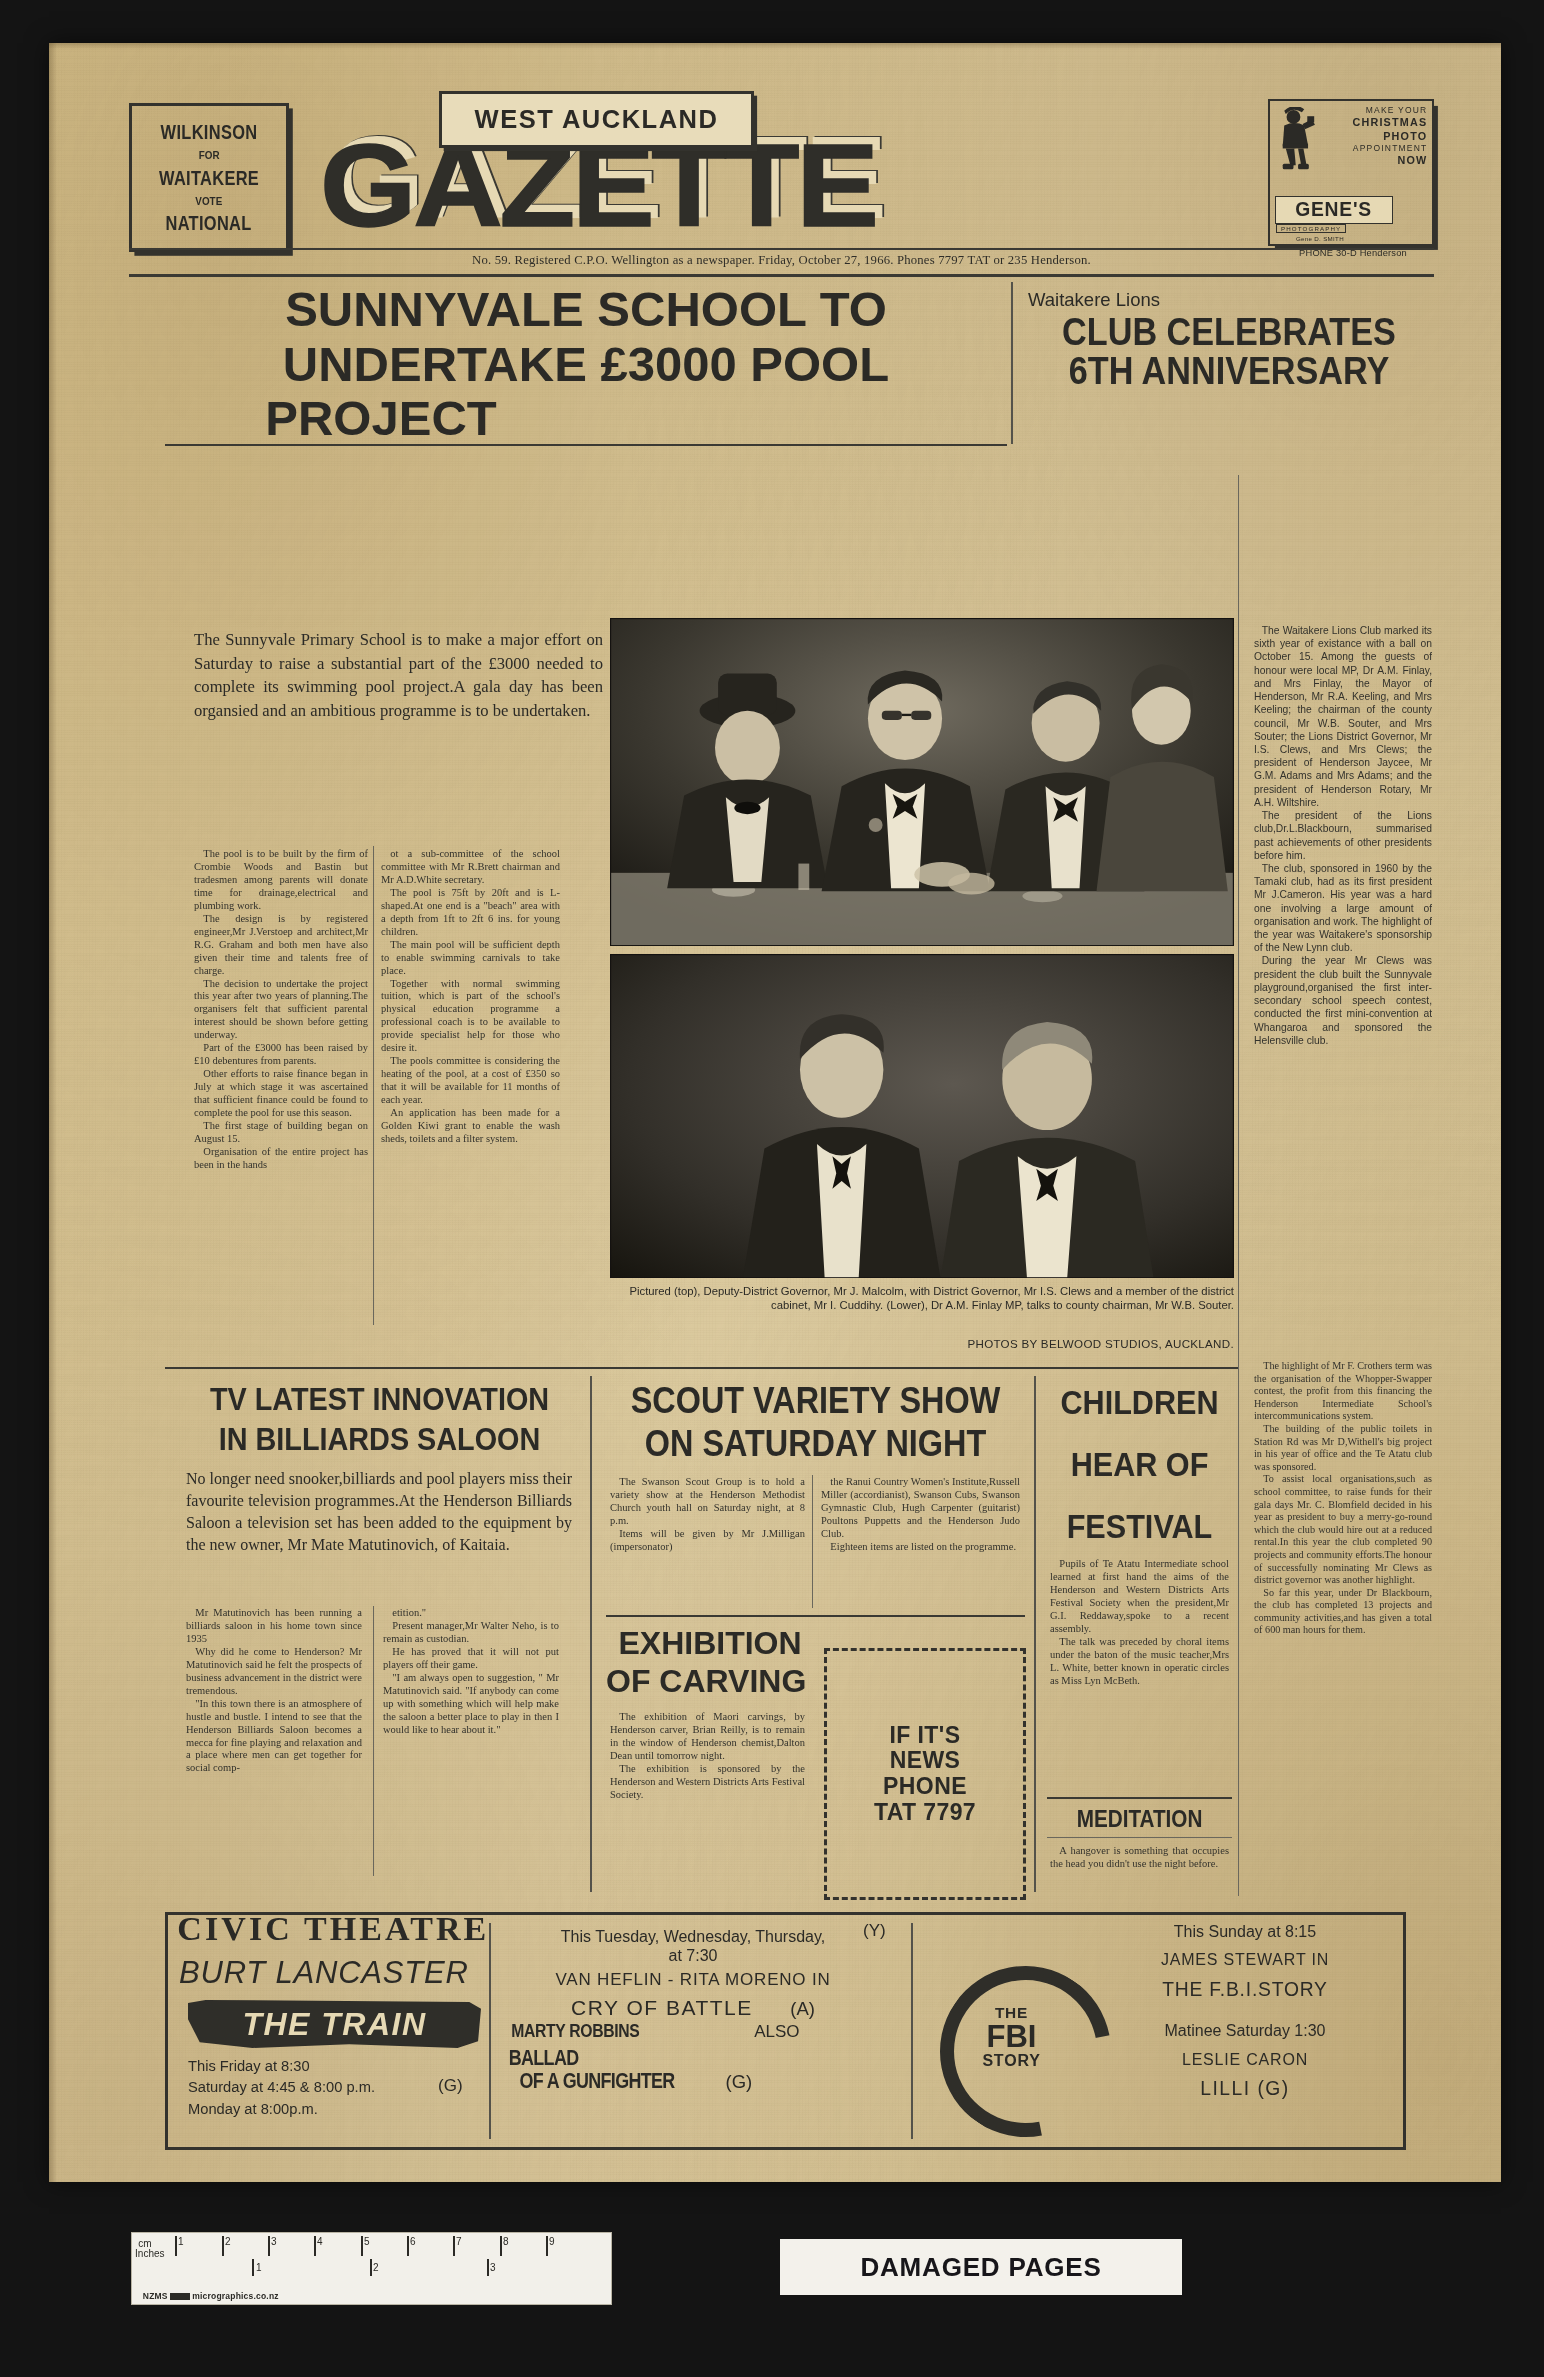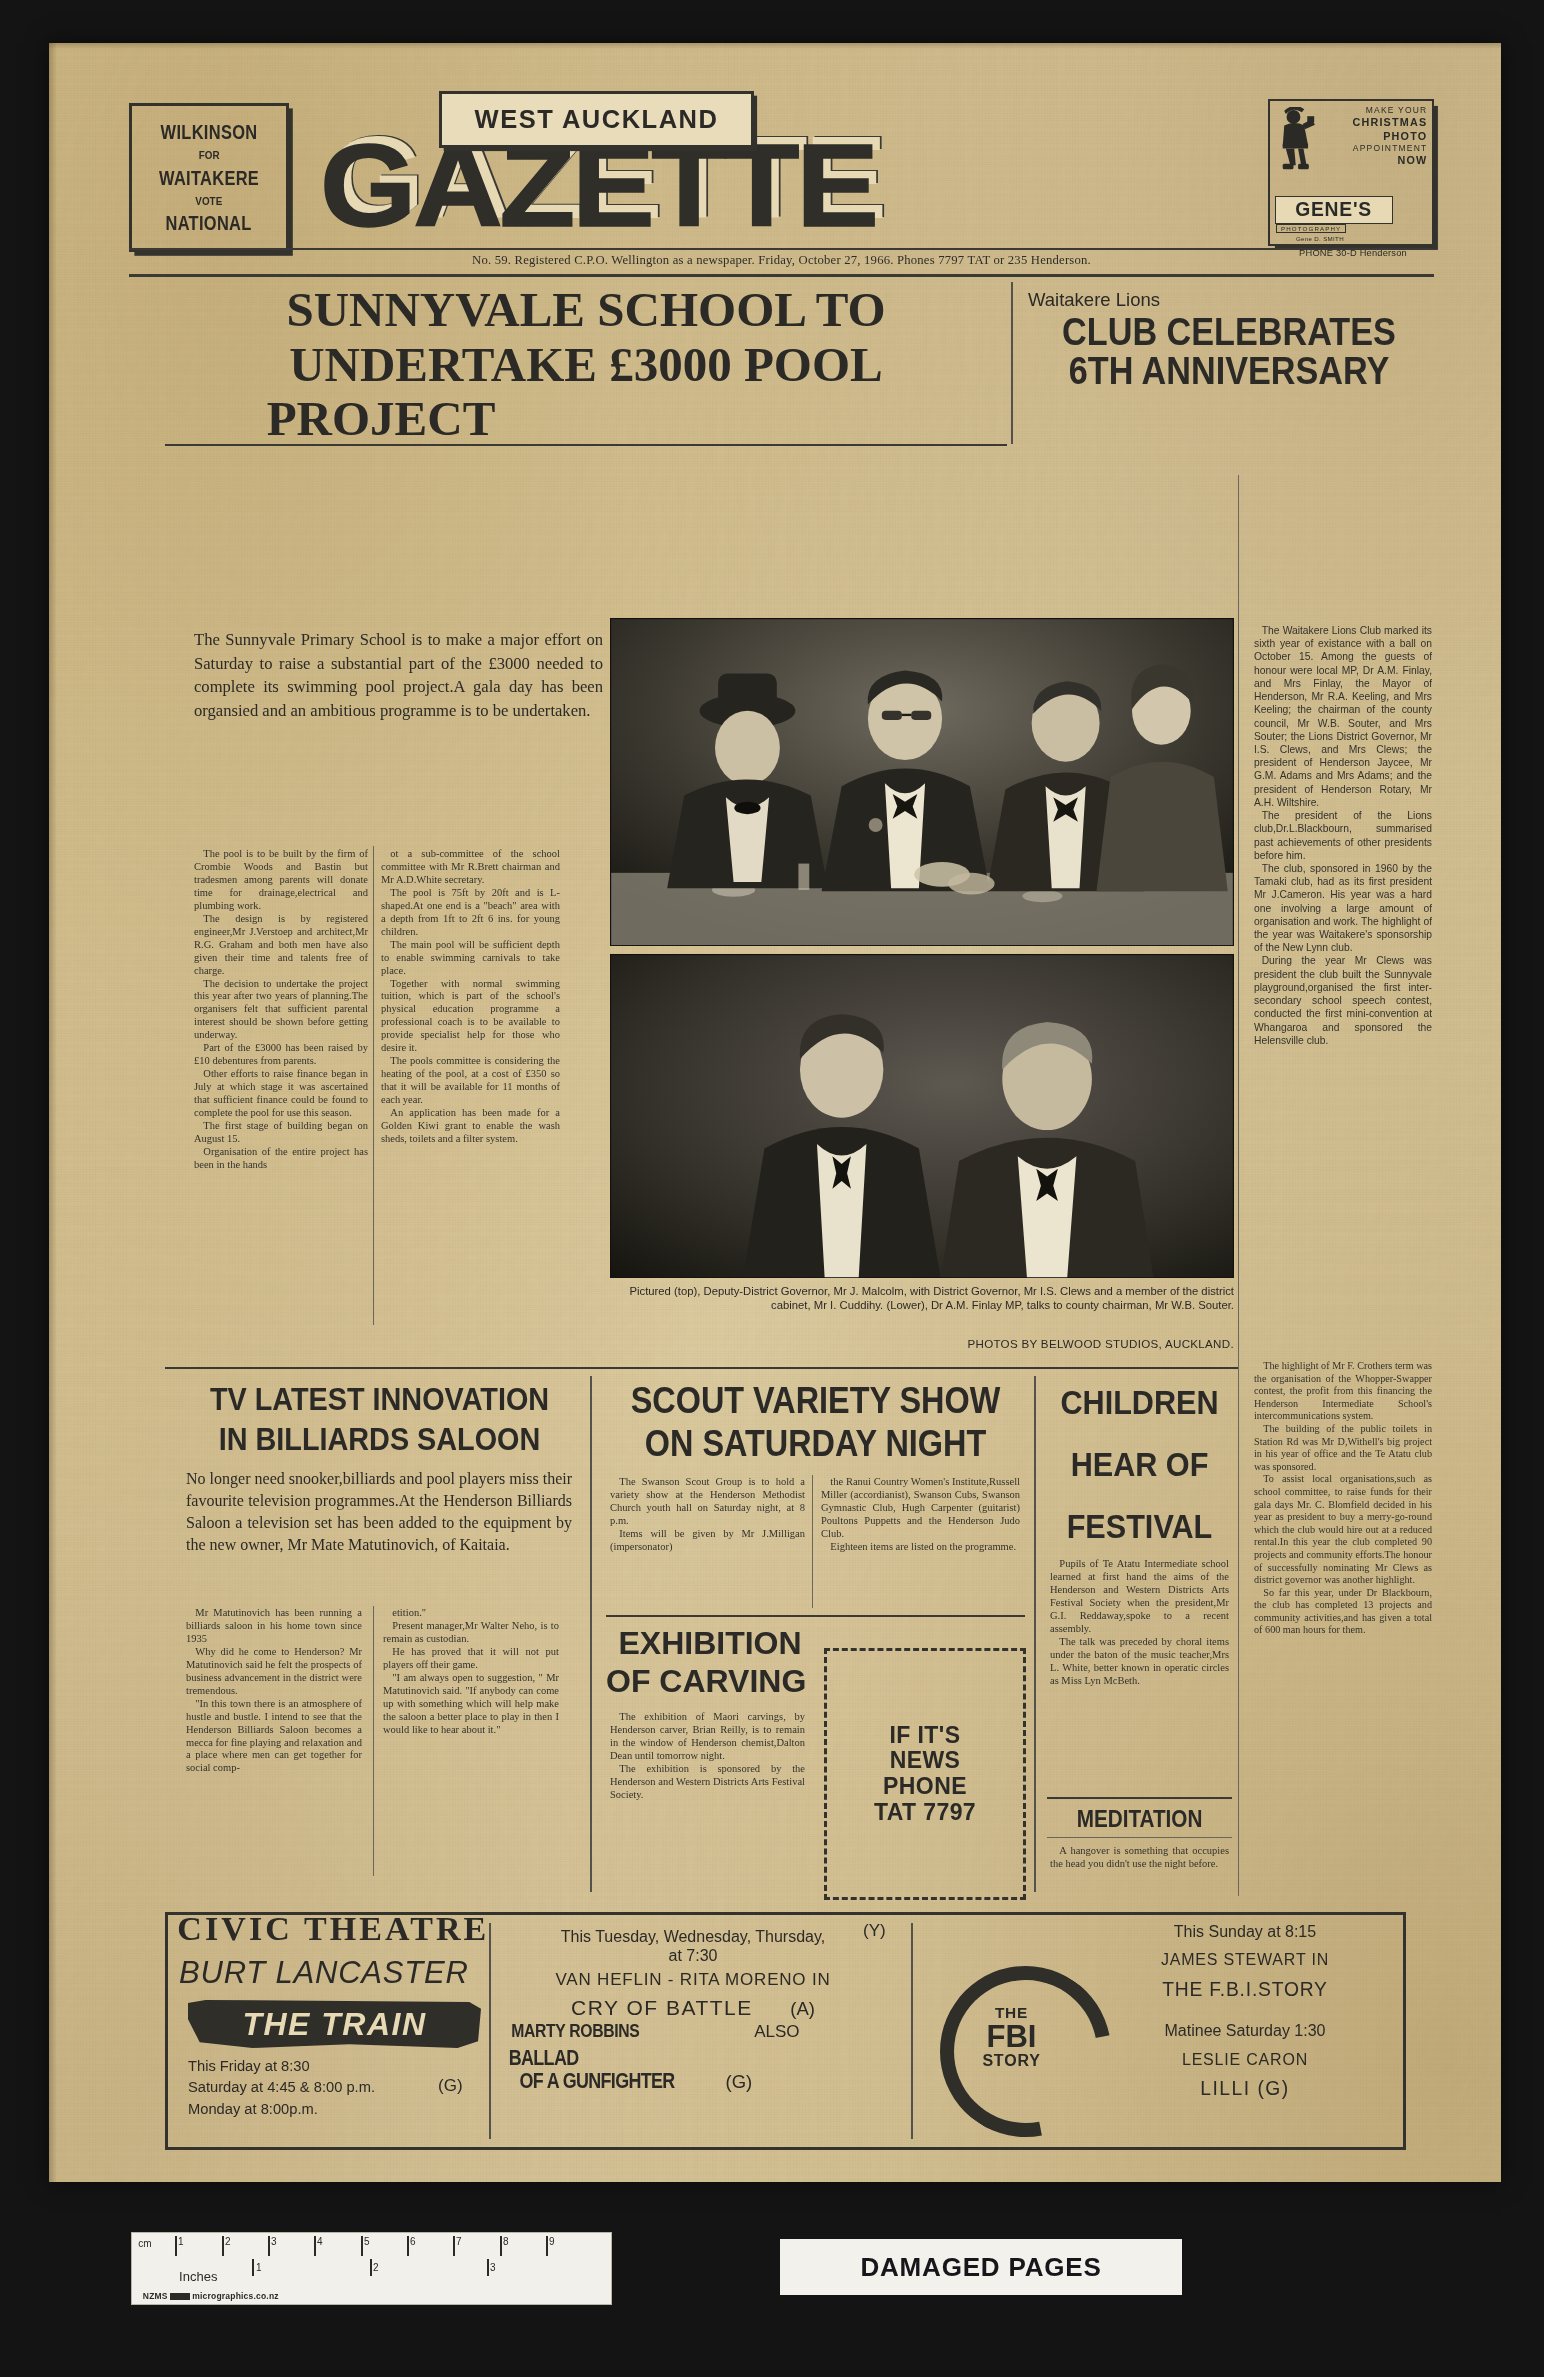--- a/index.html
+++ b/index.html
@@ -104,21 +104,21 @@
     position:absolute;left:80px;top:210px;width:1305px;
     text-align:center;font-size:12.7px;color:#2e2d28;
     font-family:"Liberation Serif", serif;letter-spacing:0.2px;
   }
   .hrule{position:absolute;left:80px;width:1305px;height:2.3px;background:#3a3933;}
 
   
   .col{position:absolute;box-sizing:border-box;color:#2b2a26;}
   .vrule{position:absolute;width:1.5px;background:#54524a;}
   .hdr-serif{
-    font-family:Liberation Serif, serif;font-weight:700;
+    font-family:Liberation Sans, sans-serif;font-weight:700;
     text-align:center;line-height:1.02;letter-spacing:0px;color:#2b2a26;
   }
   .hdr-sans{
     font-family:"Liberation Sans", sans-serif;font-weight:700;
     text-align:center;line-height:1.0;color:#2b2a26;transform:scaleX(.9);
     transform-origin:center;
   }
   .lead{
     font-family:"Liberation Serif", serif;font-size:16.6px;line-height:1.42;
     text-align:justify;color:#2b2a26;
@@ -528,21 +528,21 @@
         <div style="letter-spacing:0.8px;margin-bottom:9.3px;">LESLIE CARON</div>
         <div style="font-size:19.3px;letter-spacing:1.5px;">LILLI  (G)</div>
       </div>
     </div>
 
   </div>
 </div>
 
 <div id="ruler">
   <div class="rlab" style="left:6.2px;top:4.6px;">cm</div>
-  <div class="rlab" style="left:3.1px;top:36px;font-size:13px;margin-left:44px;">Inches</div>
+  <div class="rlab" style="left:3.1px;top:15px;font-size:10px;">Inches</div>
 
   <div class="rtick" style="left:43px;top:3.1px;height:20px;"></div>
   <div class="rtick" style="left:90px;top:3.1px;height:20px;"></div>
   <div class="rtick" style="left:136px;top:3.1px;height:20px;"></div>
   <div class="rtick" style="left:182px;top:3.1px;height:20px;"></div>
   <div class="rtick" style="left:229px;top:3.1px;height:20px;"></div>
   <div class="rtick" style="left:275px;top:3.1px;height:20px;"></div>
   <div class="rtick" style="left:321px;top:3.1px;height:20px;"></div>
   <div class="rtick" style="left:368px;top:3.1px;height:20px;"></div>
   <div class="rtick" style="left:414px;top:3.1px;height:20px;"></div>

